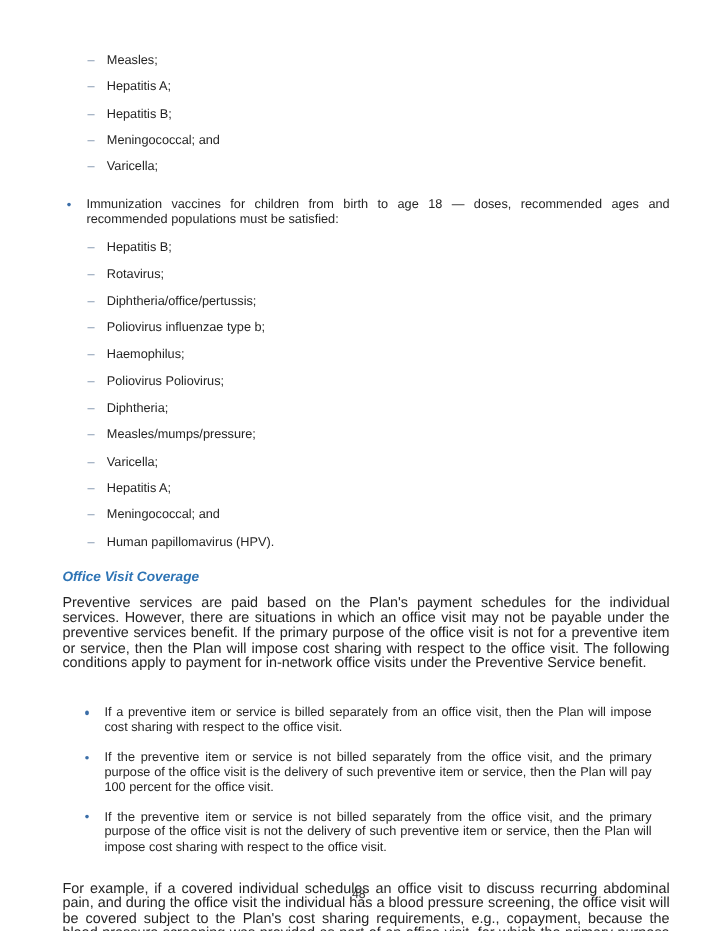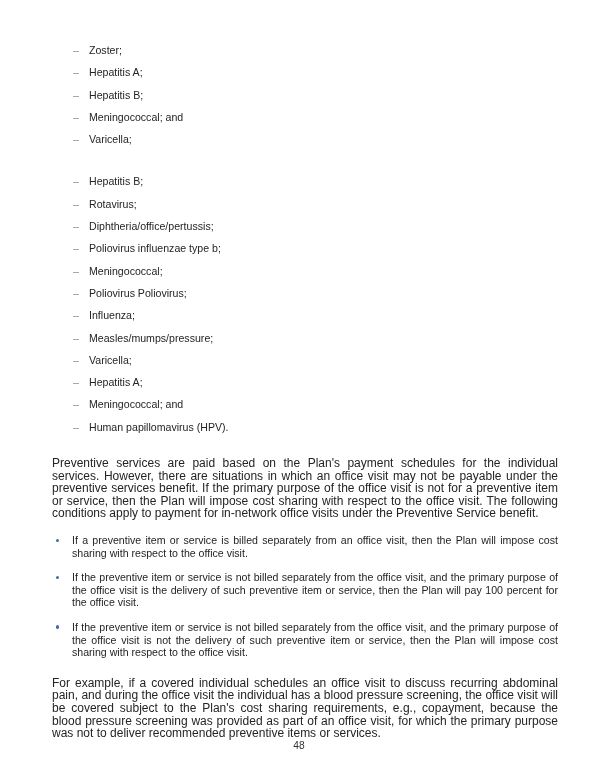--- a/index.html
+++ b/index.html
@@ -100,21 +100,21 @@
   
   .gap-6  { height: 6px; }
   .gap-8  { height: 8px; }
   .gap-9  { height: 9px; }
   .gap-11 { height: 11px; }
   .gap-14 { height: 14px; }
 
   
   ul.conditions {
     list-style: none;
-    margin: 0;
+    margin: 15px;
     padding: 0;
   }
   ul.conditions > li {
     position: relative;
     padding-left: 20px;
     font-size: 10.6px;
     line-height: 12.6px;
     text-align: justify;
     color: #242424;
     margin-bottom: 12px;
@@ -142,21 +142,21 @@
 </style>
 </head>
 <body>
 
 <div class="page">
   <div class="content">
 
     <ul class="sublist">
       <li>
         <span class="dash">–</span>
-        <span>Zoster;</span>
+        <span>Measles;</span>
       </li>
       <li>
         <span class="dash">–</span>
         <span>Hepatitis A;</span>
       </li>
       <li>
         <span class="dash">–</span>
         <span>Hepatitis B;</span>
       </li>
       <li>
@@ -164,20 +164,26 @@
         <span>Meningococcal; and</span>
       </li>
       <li>
         <span class="dash">–</span>
         <span>Varicella;</span>
       </li>
     </ul>
 
     <div class="gap-9"></div>
 
+    <ul class="mainlist">
+      <li class="mainitem">
+        <span class="dot"></span>
+        <span class="txt">Immunization vaccines for children from birth to age 18 — doses, recommended ages and recommended populations must be satisfied:</span>
+      </li>
+    </ul>
 
     <div class="gap-11"></div>
 
     <ul class="sublist">
       <li>
         <span class="dash">–</span>
         <span>Hepatitis B;</span>
       </li>
       <li>
         <span class="dash">–</span>
@@ -186,29 +192,29 @@
       <li>
         <span class="dash">–</span>
         <span>Diphtheria/office/pertussis;</span>
       </li>
       <li>
         <span class="dash">–</span>
         <span>Poliovirus influenzae type b;</span>
       </li>
       <li>
         <span class="dash">–</span>
-        <span>Meningococcal;</span>
+        <span>Haemophilus;</span>
       </li>
       <li>
         <span class="dash">–</span>
         <span>Poliovirus Poliovirus;</span>
       </li>
       <li>
         <span class="dash">–</span>
-        <span>Influenza;</span>
+        <span>Diphtheria;</span>
       </li>
       <li>
         <span class="dash">–</span>
         <span>Measles/mumps/pressure;</span>
       </li>
       <li>
         <span class="dash">–</span>
         <span>Varicella;</span>
       </li>
       <li>
@@ -220,20 +226,21 @@
         <span>Meningococcal; and</span>
       </li>
       <li>
         <span class="dash">–</span>
         <span>Human papillomavirus (HPV).</span>
       </li>
     </ul>
 
     <div class="gap-6"></div>
 
+    <h2 class="heading">Office Visit Coverage</h2>
 
     <div class="gap-8"></div>
 
     <p class="body">Preventive services are paid based on the Plan's payment schedules for the individual services. However, there are situations in which an office visit may not be payable under the preventive services benefit. If the primary purpose of the office visit is not for a preventive item or service, then the Plan will impose cost sharing with respect to the office visit. The following conditions apply to payment for in-network office visits under the Preventive Service benefit.</p>
 
     <div class="gap-14"></div>
 
     <ul class="conditions">
       <li>
         <span class="dot"></span>

